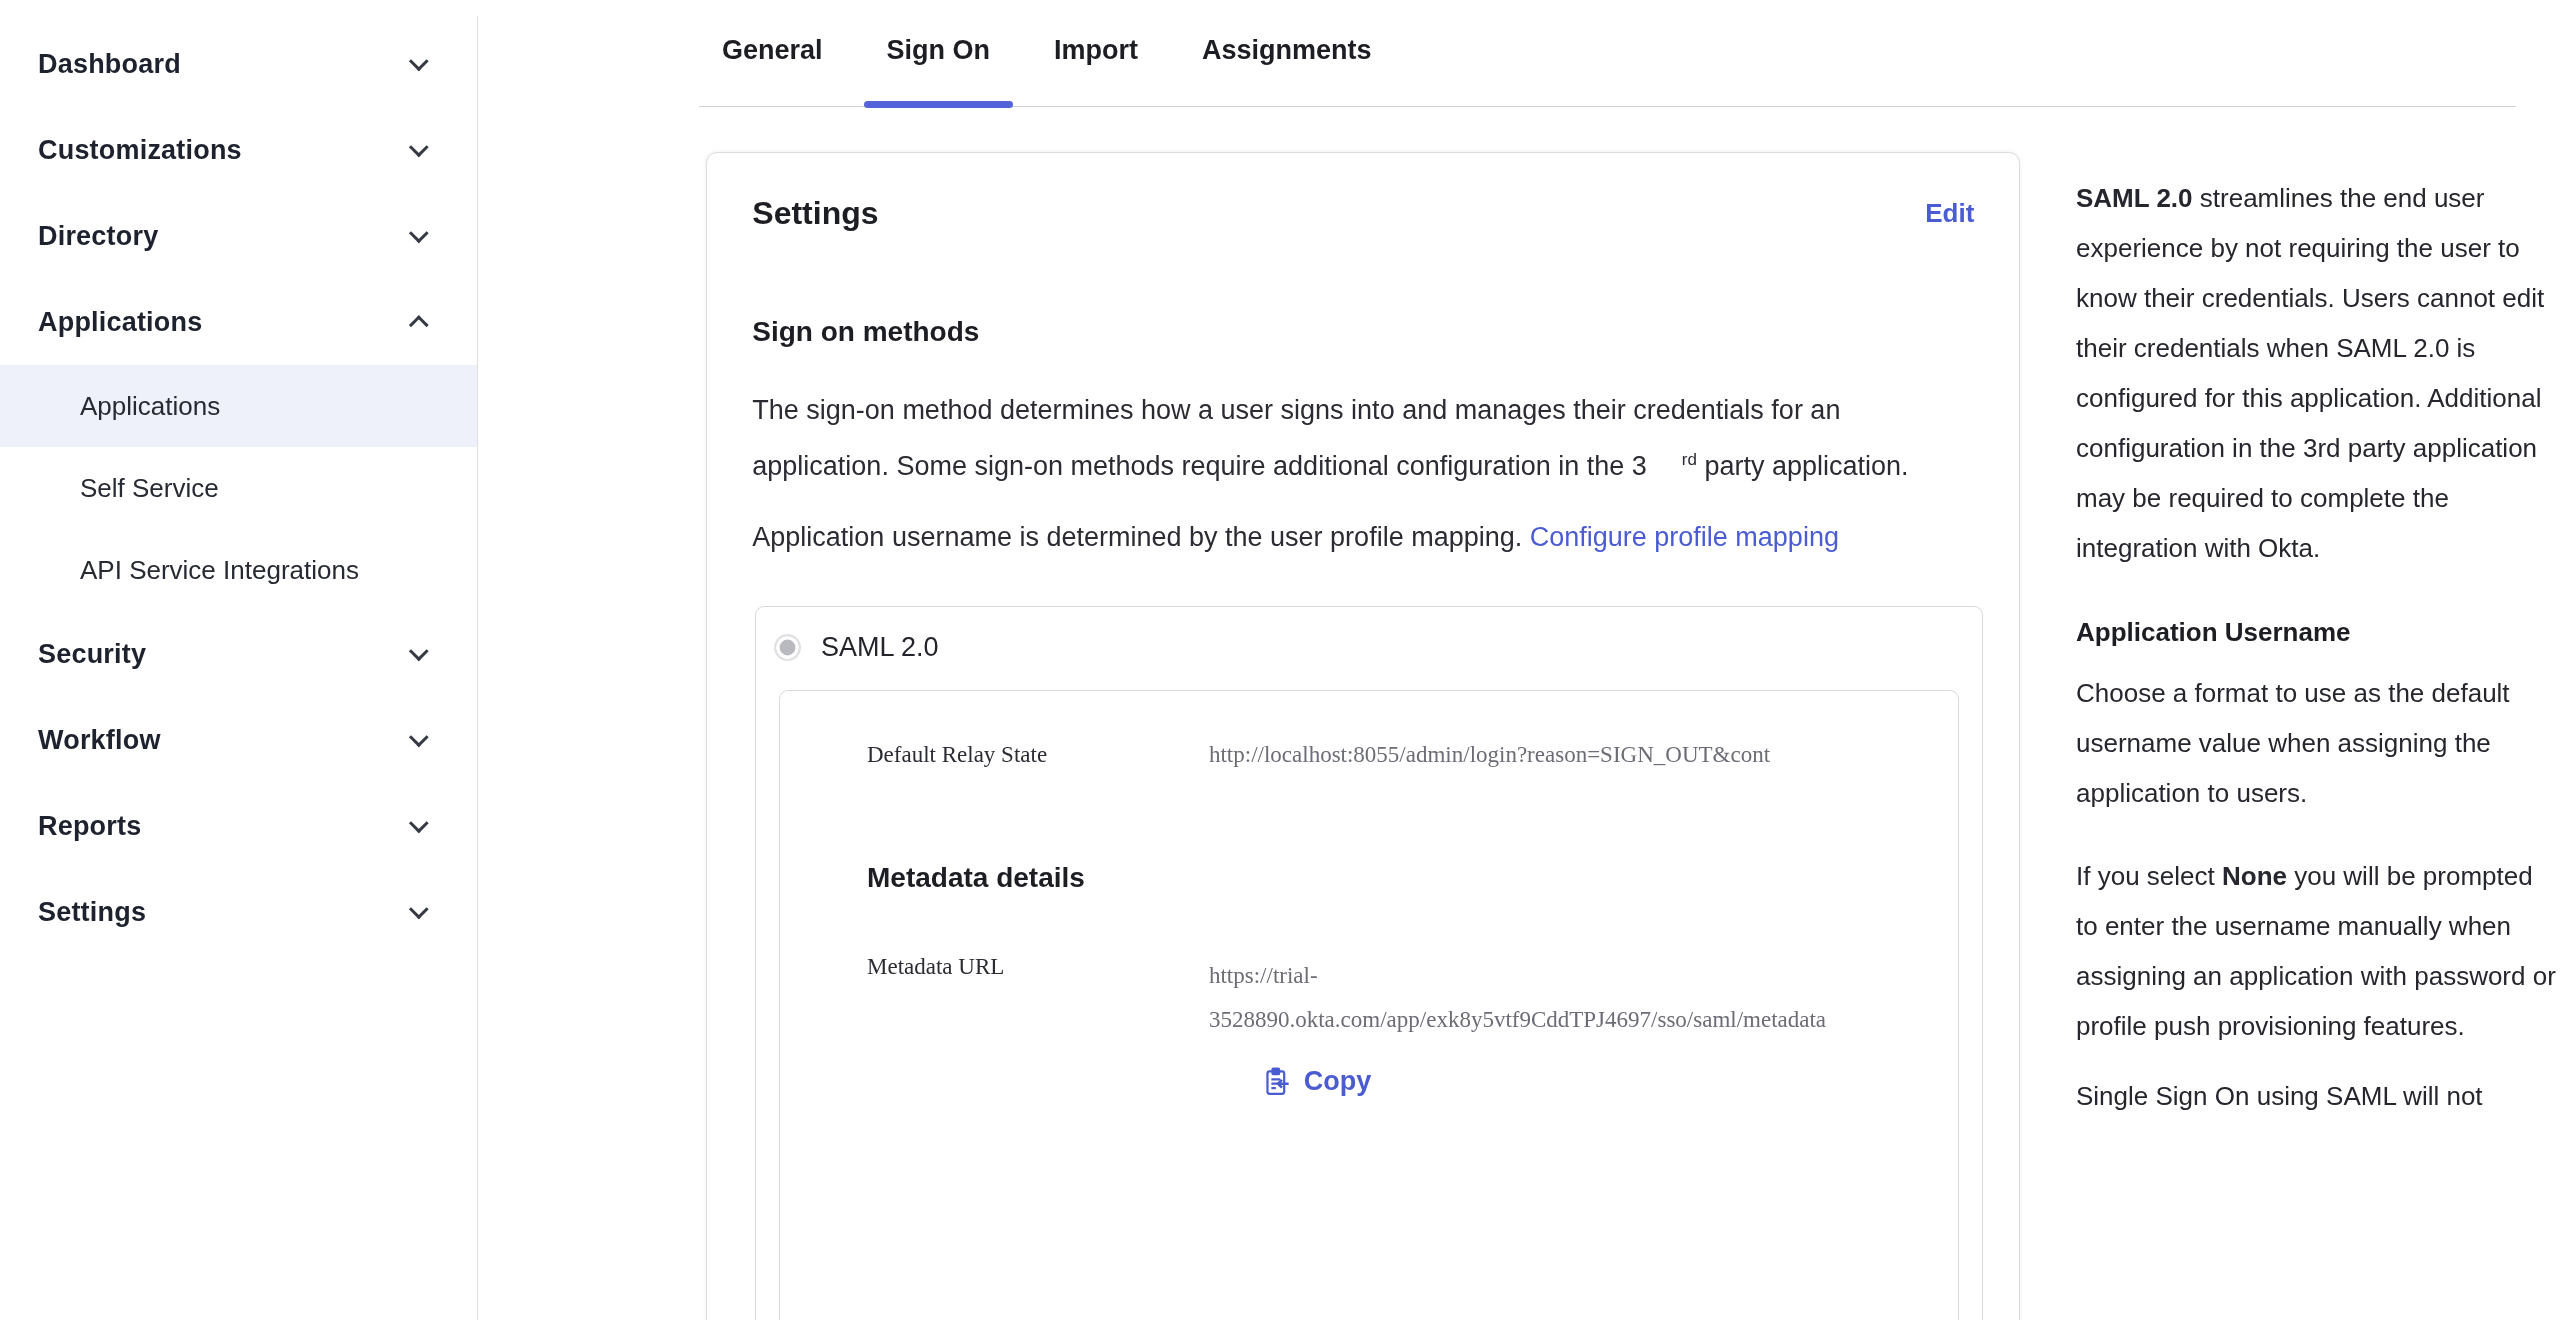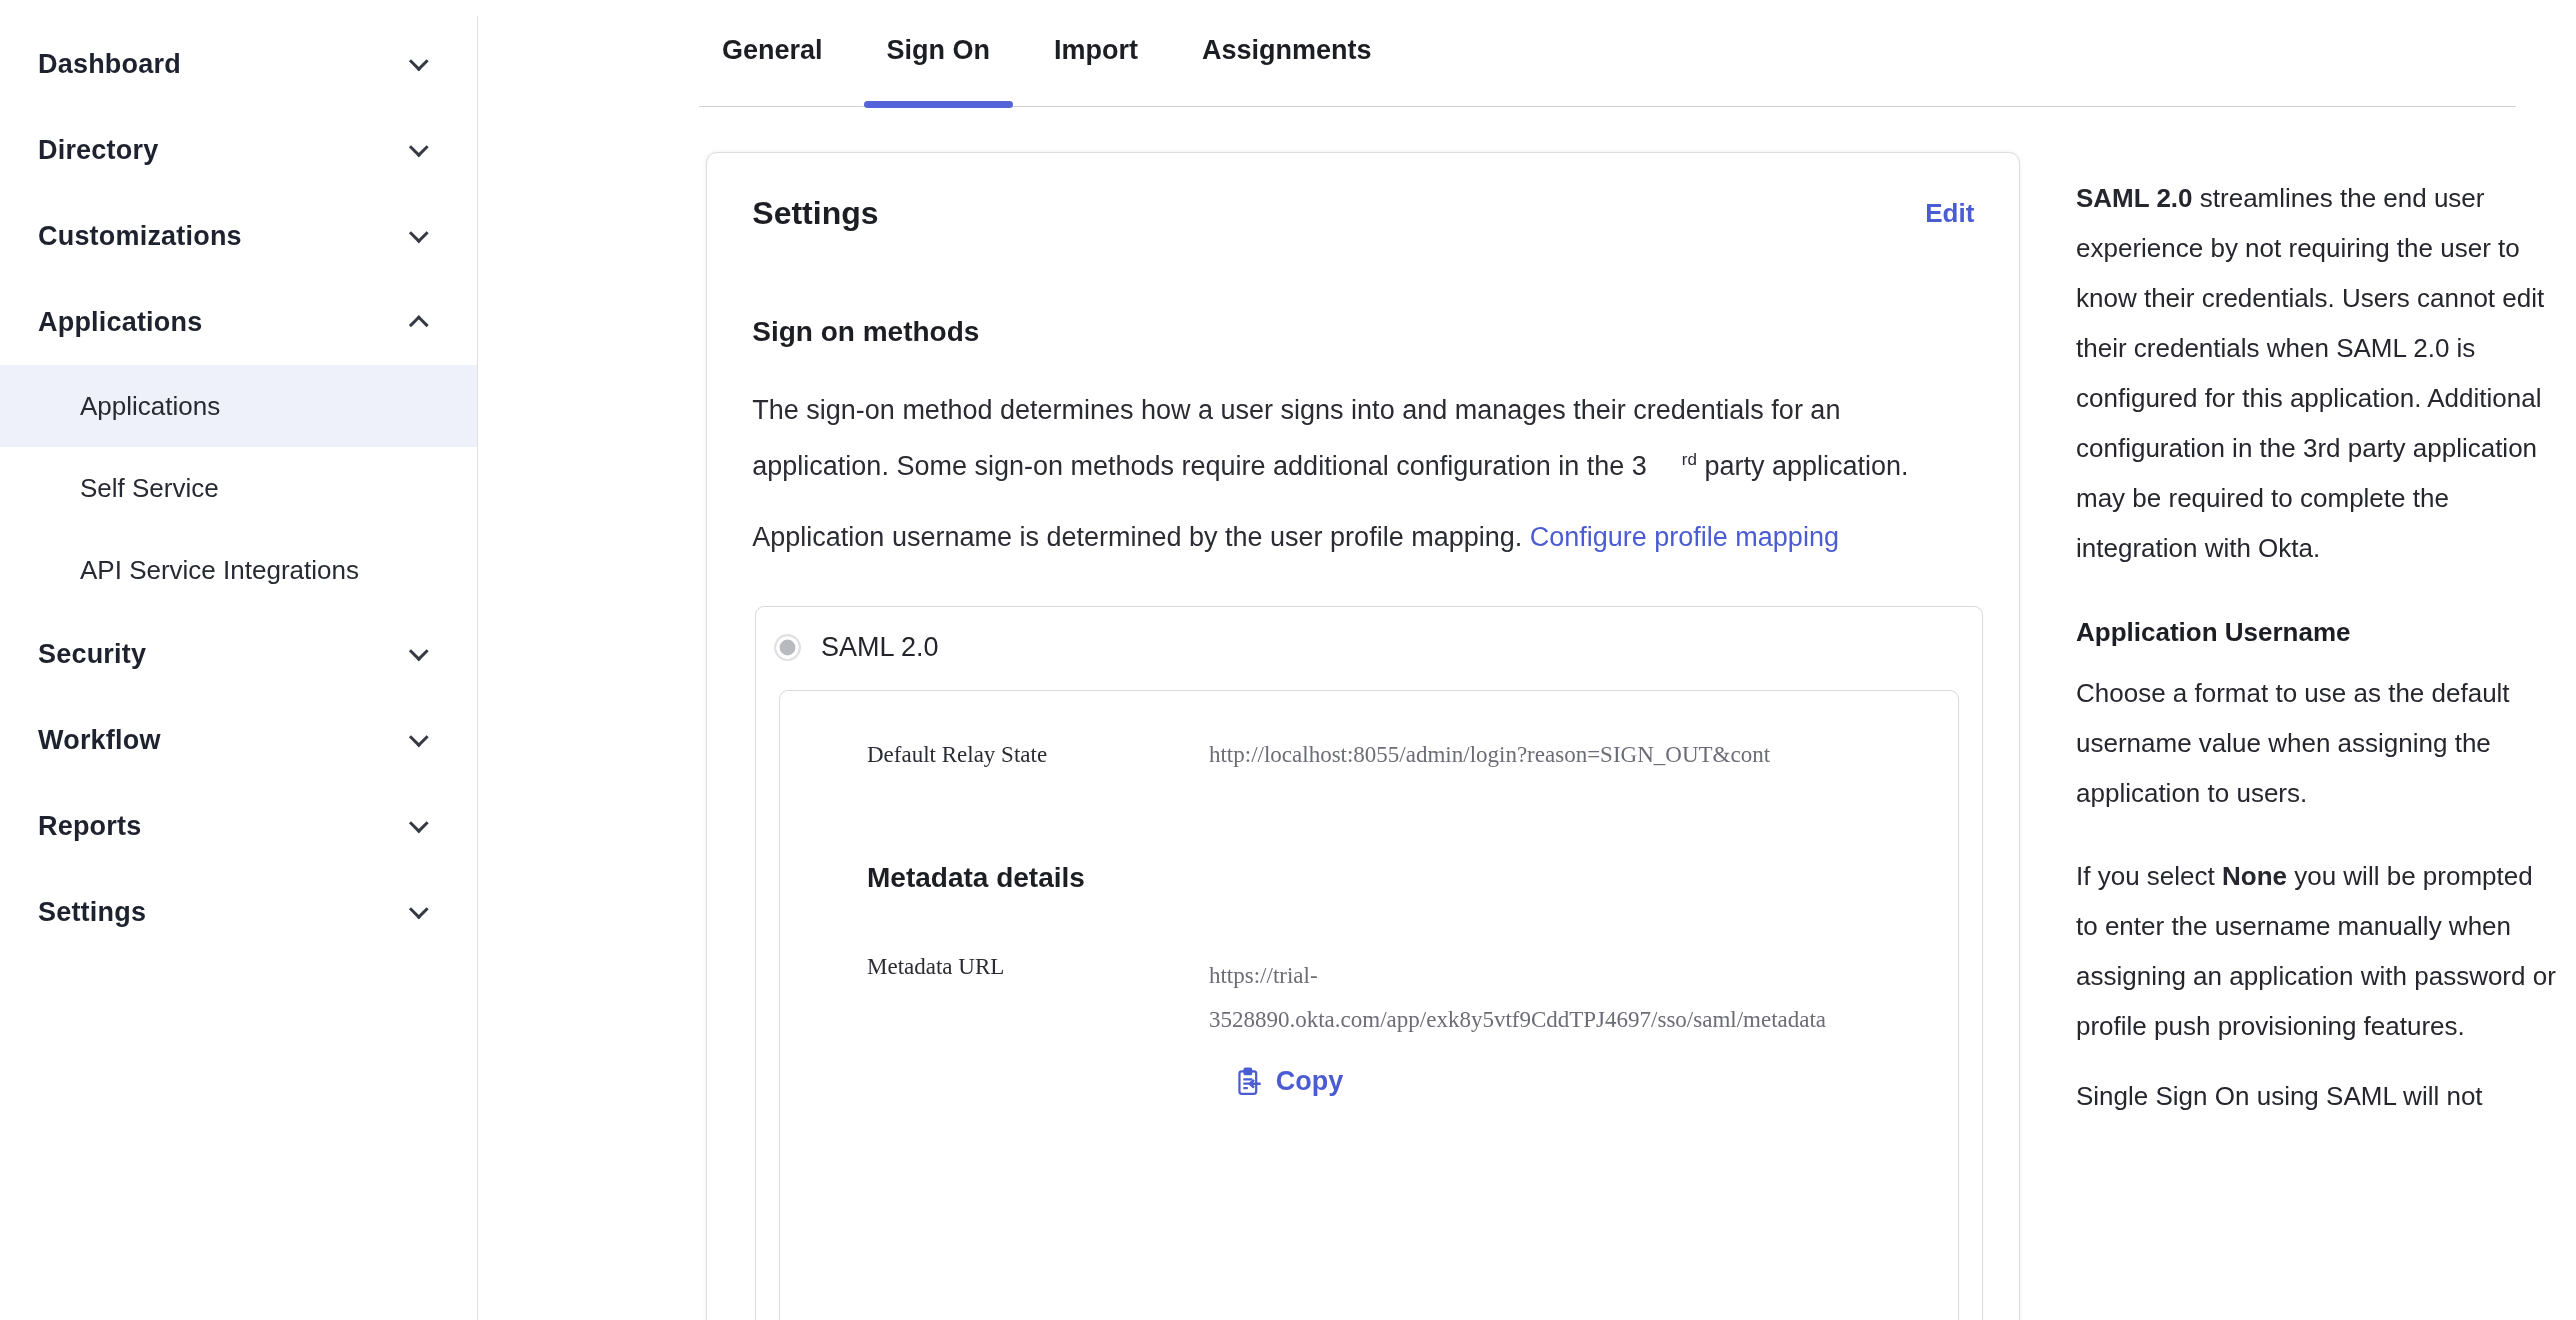--- a/index.html
+++ b/index.html
@@ -53,21 +53,21 @@
   .inner-box { margin:27px 23px 0; border:1.8px solid #d9d9de; border-radius:9px;
                padding:51px 44px 0 87px; height:781px; }
   .field-row { display:flex; font-size:23px;font-family:Liberation Serif, serif; }
   .field-label { width:342px; flex:none; color:#2b2c33; }
   .field-value { flex:1; color:#6b6c75; }
   .relay .field-value { white-space:nowrap; overflow:hidden; }
   .h-meta { margin-top:94px; font-size:28px; font-weight:700; color:#1d1e24; }
   .url-row { margin-top:60px; }
   .url-row .field-value { line-height:44px; overflow-wrap:break-word;
                           word-wrap:break-word; }
-  .copy-row { display:flex; margin-top:23.6px; }
+  .copy-row { display:flex; margin-top:23.6px;gap:28px; }
   .copy-spacer { width:342px; flex:none; }
   .copy-link { display:flex; align-items:center; gap:12.7px; margin-left:27px;
                font-size:27px; font-weight:700; color:#4b5cd2; cursor:pointer;
                text-decoration:none; }
 
   
   .aside { position:absolute; left:2076px; top:151px; width:483px; }
   .aside h4 { font-size:26px; font-weight:700; color:#1d1e24; }
   .aside p  { font-size:26px; line-height:50px; color:#26272e; margin-top:22px; }
   .aside h4.spaced { margin-top:44px; }
@@ -76,25 +76,25 @@
 </style>
 </head>
 <body>
 
 <nav class="sidebar">
   <div class="nav-row">
     <span>Dashboard</span>
     <span class="chev down"></span>
   </div>
   <div class="nav-row">
+    <span>Customizations</span>
+    <span class="chev down"></span>
+  </div>
+  <div class="nav-row">
     <span>Directory</span>
-    <span class="chev down"></span>
-  </div>
-  <div class="nav-row">
-    <span>Customizations</span>
     <span class="chev down"></span>
   </div>
   <div class="nav-row">
     <span>Applications</span>
     <span class="chev up"></span>
   </div>
   <div class="nav-sub selected">
     <span>Applications</span>
   </div>
   <div class="nav-sub">

